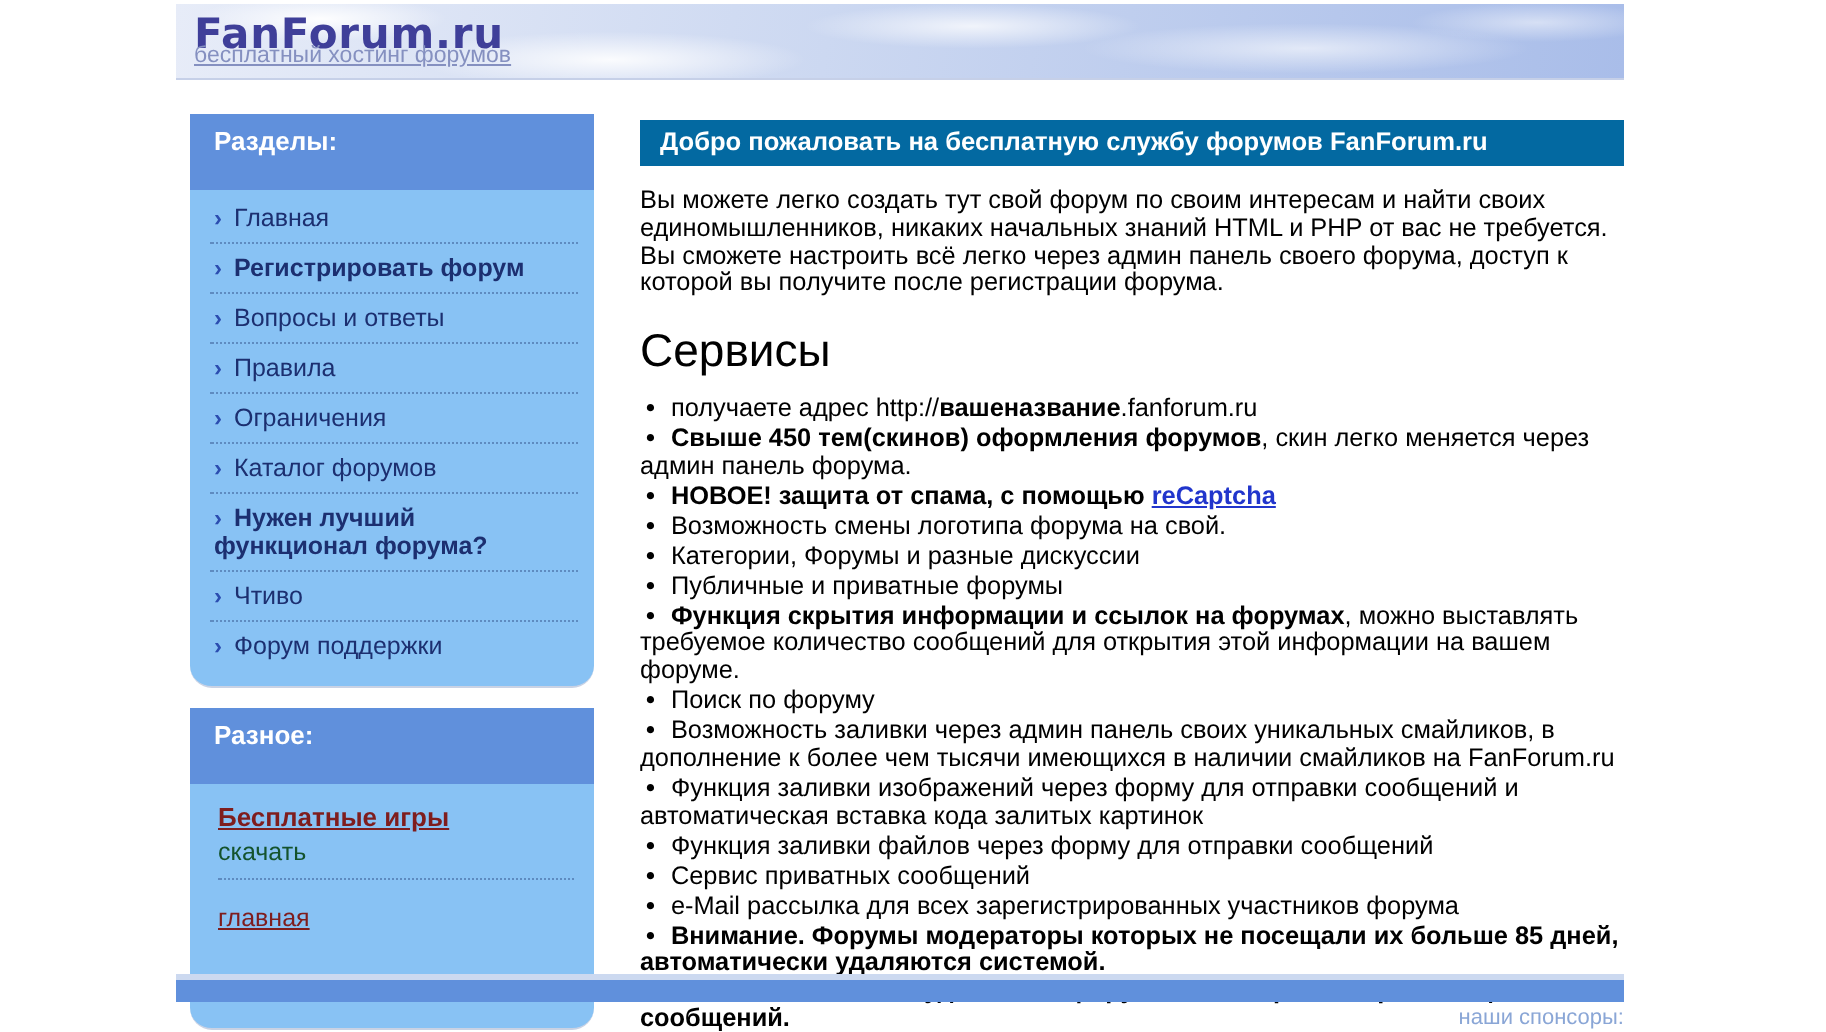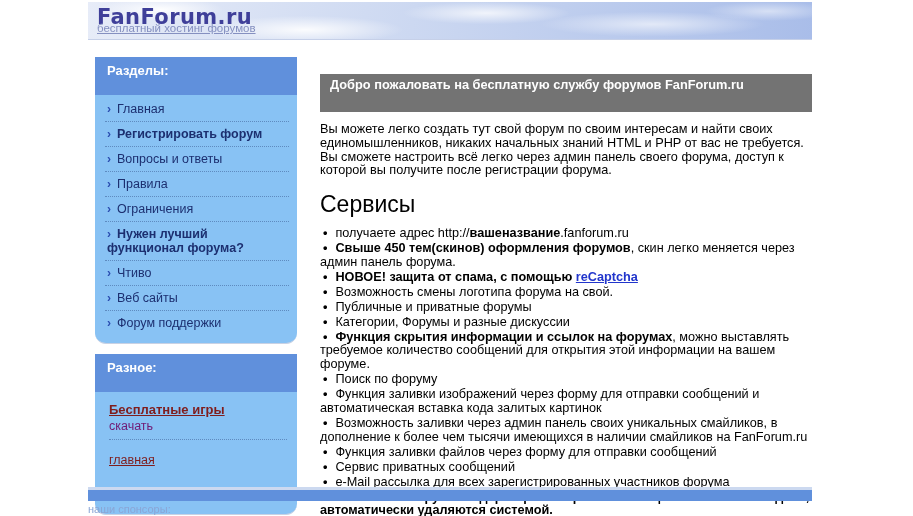--- a/index.html
+++ b/index.html
@@ -36,39 +36,39 @@
     border-bottom:1px solid #c9d2e4; }
   .menu-item { padding:5px 2px 5px 2px; font-size:12.5px; color:#1c2f70; cursor:pointer;
     border-bottom:1px dotted rgba(60,95,150,.55); line-height:14px; }
   .menu-item:last-child { border-bottom:none; }
   .menu-item .arrow { color:#2b4db0; font-weight:bold; margin-right:6px; font-size:12px; }
   .menu-item.bold { font-weight:bold; }
 
   .misc-body { padding:8px 10px 46px 14px; }
   .misc-link { display:inline-block; color:#7f1d1d; text-decoration:underline; font-size:12.5px; cursor:pointer; }
   .misc-link.bold { font-weight:bold; font-size:13px; }
-  .misc-sub { font-size:12.5px; color:#701a75; margin:1px 0 6px; }
+  .misc-sub { font-size:12.5px; color:#14532d; margin:1px 0 6px; }
   .dotted-sep { border-bottom:1px dotted rgba(60,95,150,.55); margin:0 0 10px; }
 
   
-  .welcome-bar { margin-top:17px; height:38px; line-height:21px; background:#737373;
+  .welcome-bar { margin-top:3px; height:23px; line-height:21px; background:#0369a1;
     color:#fff; font-weight:bold; font-size:12.8px; padding-left:10px; }
   .intro { margin-top:11px; font-size:12.7px; line-height:13.8px; color:#000; white-space:pre-line; }
   .services-heading { margin:13px 0 9px; font-size:23px; font-weight:normal; color:#000;
     font-family:"Liberation Sans", sans-serif; }
   .bullets { font-size:12.7px; line-height:13.9px; color:#000; }
   .bullet { margin-bottom:1px; }
   .bullet .dot { font-weight:bold; margin:0 8px 0 3px; }
   .bullet .b { font-weight:bold; }
   .inline-link { color:#2135cc; text-decoration:underline; font-weight:bold; cursor:pointer; }
 
   
   .footer-strip { position:absolute; left:88px; top:487px; width:724px; height:3px; background:#ccd9f0; }
   .footer-bar { position:absolute; left:88px; top:490px; width:724px; height:11px; background:#6090dc; }
-  .sponsors { position:absolute; left:88px; top:503px; width:724px; text-align:left;
+  .sponsors { position:absolute; left:88px; top:503px; width:724px; text-align:right;
     font-size:11px; color:#8aa6d6; }
 </style>
 </head>
 <body>
 
 <div class="page">
   <div class="content">
 
     <div class="banner">
       <a class="logo">FanForum.ru</a>
@@ -78,23 +78,23 @@
     <div class="columns">
       <div class="sidebar">
         <div class="box">
           <div class="box-header">Разделы:</div>
           <div class="box-body" id="menu">
               <div class="menu-item"><span class="arrow">›</span><span>Главная</span></div>
               <div class="menu-item bold"><span class="arrow">›</span><span>Регистрировать форум</span></div>
               <div class="menu-item"><span class="arrow">›</span><span>Вопросы и ответы</span></div>
               <div class="menu-item"><span class="arrow">›</span><span>Правила</span></div>
               <div class="menu-item"><span class="arrow">›</span><span>Ограничения</span></div>
+              <div class="menu-item"><span class="arrow">›</span><span>Каталог форумов</span></div>
               <div class="menu-item bold"><span class="arrow">›</span><span>Нужен лучший функционал форума?</span></div>
               <div class="menu-item"><span class="arrow">›</span><span>Чтиво</span></div>
-              <div class="menu-item"><span class="arrow">›</span><span>Веб сайты</span></div>
               <div class="menu-item"><span class="arrow">›</span><span>Форум поддержки</span></div>
             </div>
         </div>
         <div class="box">
           <div class="box-header">Разное:</div>
           <div class="box-body misc-body">
             <a class="misc-link bold">Бесплатные игры</a>
             <div class="misc-sub">скачать</div>
             <div class="dotted-sep"></div>
             <a class="misc-link">главная</a>
@@ -105,26 +105,26 @@
       <div class="main">
         <div class="welcome-bar">Добро пожаловать на бесплатную службу форумов FanForum.ru</div>
         <p class="intro">Вы можете легко создать тут свой форум по своим интересам и найти своих единомышленников, никаких начальных знаний HTML и PHP от вас не требуется.
 Вы сможете настроить всё легко через админ панель своего форума, доступ к которой вы получите после регистрации форума.</p>
         <h2 class="services-heading">Сервисы</h2>
         <div class="bullets" id="bullets">
             <div class="bullet"><span class="dot">•</span><span>получаете адрес http://</span><span class="b">вашеназвание</span><span>.fanforum.ru</span></div>
             <div class="bullet"><span class="dot">•</span><span class="b">Свыше 450 тем(скинов) оформления форумов</span><span>, скин легко меняется через админ панель форума.</span></div>
             <div class="bullet"><span class="dot">•</span><span class="b">НОВОЕ! защита от спама, с помощью </span><a class="inline-link b">reCaptcha</a></div>
             <div class="bullet"><span class="dot">•</span><span>Возможность смены логотипа форума на свой.</span></div>
+            <div class="bullet"><span class="dot">•</span><span>Категории, Форумы и разные дискуссии</span></div>
             <div class="bullet"><span class="dot">•</span><span>Публичные и приватные форумы</span></div>
-            <div class="bullet"><span class="dot">•</span><span>Категории, Форумы и разные дискуссии</span></div>
             <div class="bullet"><span class="dot">•</span><span class="b">Функция скрытия информации и ссылок на форумах</span><span>, можно выставлять требуемое количество сообщений для открытия этой информации на вашем форуме.</span></div>
             <div class="bullet"><span class="dot">•</span><span>Поиск по форуму</span></div>
+            <div class="bullet"><span class="dot">•</span><span>Возможность заливки через админ панель своих уникальных смайликов, в дополнение к более чем тысячи имеющихся в наличии смайликов на FanForum.ru</span></div>
             <div class="bullet"><span class="dot">•</span><span>Функция заливки изображений через форму для отправки сообщений и автоматическая вставка кода залитых картинок</span></div>
-            <div class="bullet"><span class="dot">•</span><span>Возможность заливки через админ панель своих уникальных смайликов, в дополнение к более чем тысячи имеющихся в наличии смайликов на FanForum.ru</span></div>
             <div class="bullet"><span class="dot">•</span><span>Функция заливки файлов через форму для отправки сообщений</span></div>
             <div class="bullet"><span class="dot">•</span><span>Сервис приватных сообщений</span></div>
             <div class="bullet"><span class="dot">•</span><span>e-Mail рассылка для всех зарегистрированных участников форума</span></div>
             <div class="bullet"><span class="dot">•</span><span class="b">Внимание. Форумы модераторы которых не посещали их больше 85 дней, автоматически удаляются системой.</span><br><span class="b">Так-же автоматически удаляются форумы на которых за три месяца не было сообщений.</span></div>
           </div>
       </div>
     </div>
   </div>
 
   <div class="footer-strip"></div>

